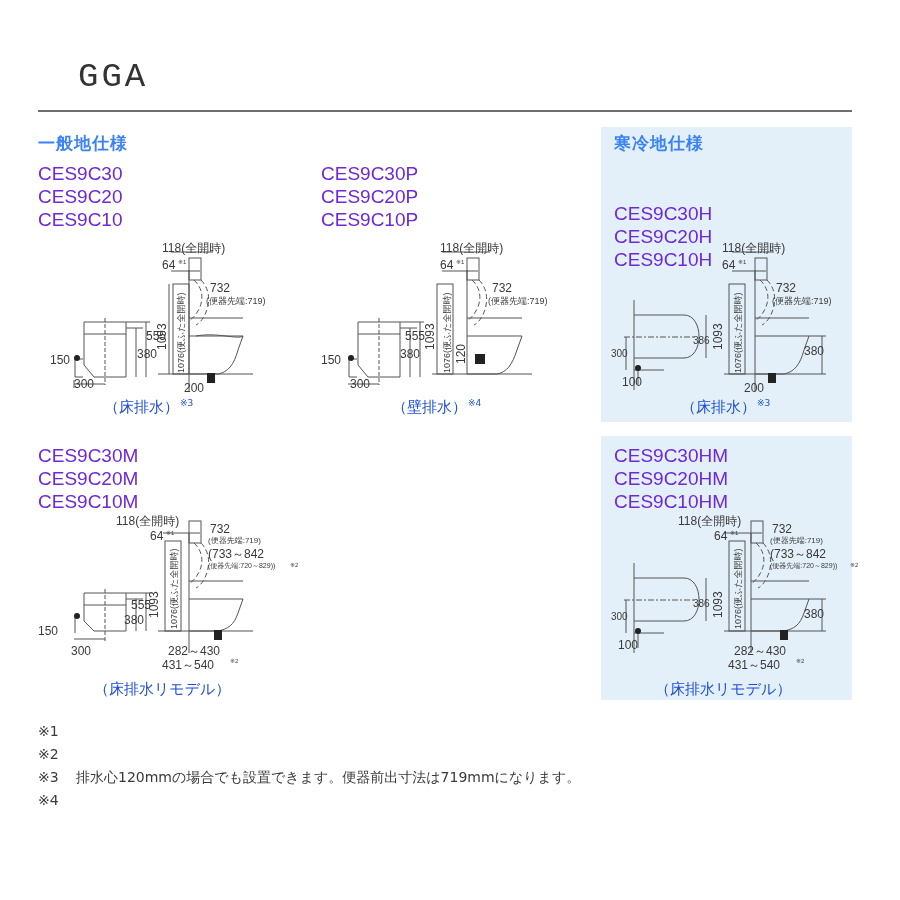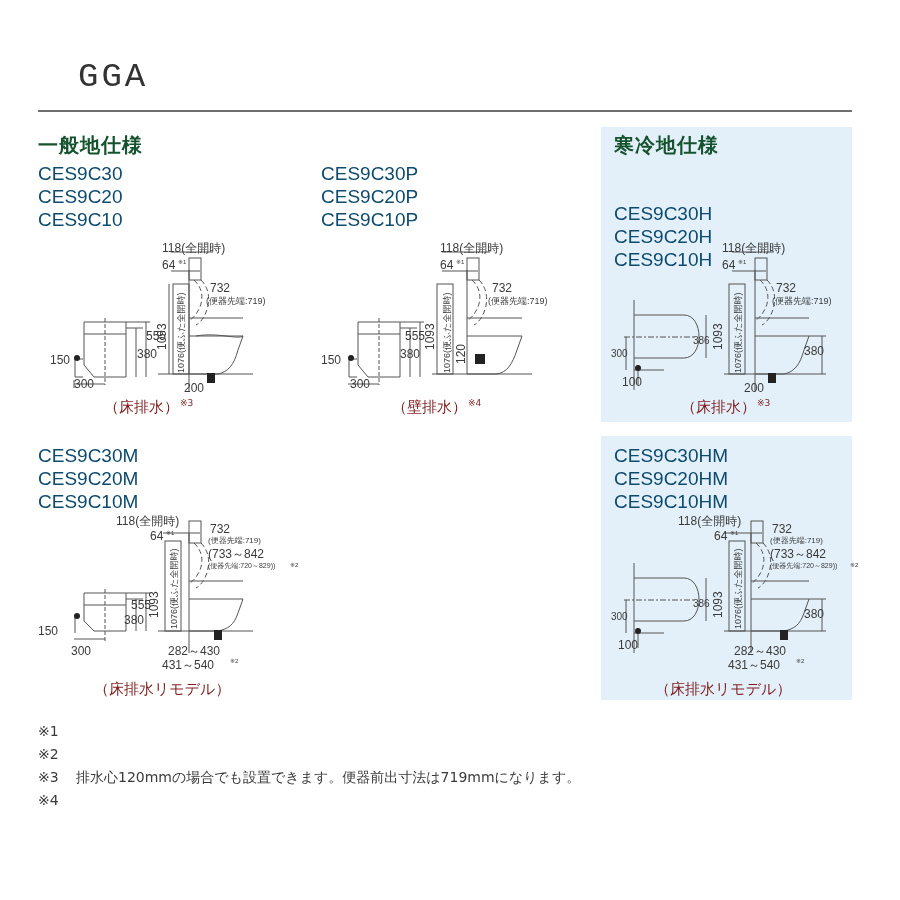--- a/index.html
+++ b/index.html
@@ -1,23 +1,23 @@
 <!DOCTYPE html>
 <html><head>
 <meta charset="utf-8">
 <style>
   html,body{margin:0;padding:0;background:#ffffff;}
   body{width:900px;height:900px;position:relative;overflow:hidden;font-family:"DejaVu Sans","Liberation Sans",sans-serif;color:#3a3a3a;}
   .title{position:absolute;left:38px;top:58px;font-size:34px;letter-spacing:3px;font-family:Liberation Mono, monospace;color:#333;font-weight:normal;margin-left:40px;}
   .rule{position:absolute;left:38px;top:110px;width:814px;height:2px;background:#6e6e6e;}
   .panel{position:absolute;background:#e3f0f9;}
-  .section-title{position:absolute;font-size:20px;font-weight:bold;color:#14532d;letter-spacing:1px;}
-  .models{position:absolute;font-family:"Liberation Sans","DejaVu Sans",sans-serif;font-size:19px;line-height:23px;color:#0c4a6e;}
+  .section-title{position:absolute;font-size:17px;font-weight:bold;color:#3b82f6;letter-spacing:1px;}
+  .models{position:absolute;font-family:"Liberation Sans","DejaVu Sans",sans-serif;font-size:19px;line-height:23px;color:#6d28d9;}
   .models div{white-space:nowrap;}
-  .caption{position:absolute;font-size:15px;color:#7f1d1d;white-space:nowrap;}
+  .caption{position:absolute;font-size:15px;color:#1d4ed8;white-space:nowrap;}
   .caption sup{font-size:9px;vertical-align:6px;margin-left:1px;}
   svg.diag{position:absolute;overflow:visible;}
   svg.diag text{font-family:"Liberation Sans","DejaVu Sans",sans-serif;fill:#3a3a3a;}
   .notes{position:absolute;left:38px;top:720px;width:830px;font-size:14px;line-height:23px;color:#3a3a3a;}
   .note{display:flex;white-space:nowrap;}
   .note .mark{width:38px;flex:none;}
 </style>
 </head>
 <body>
 

